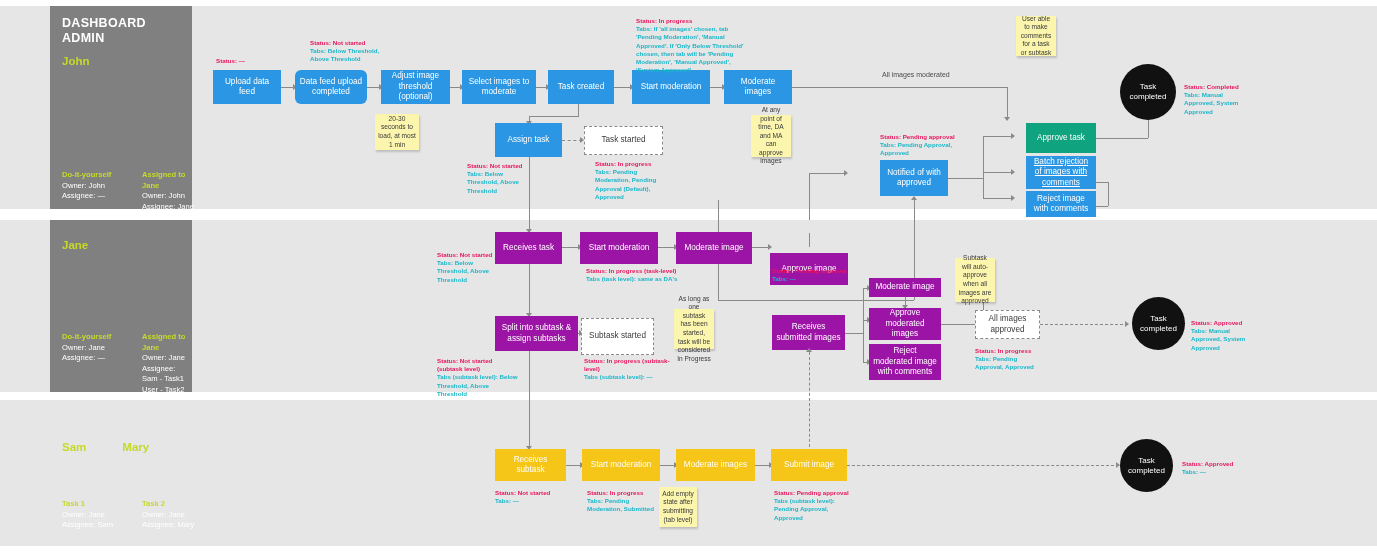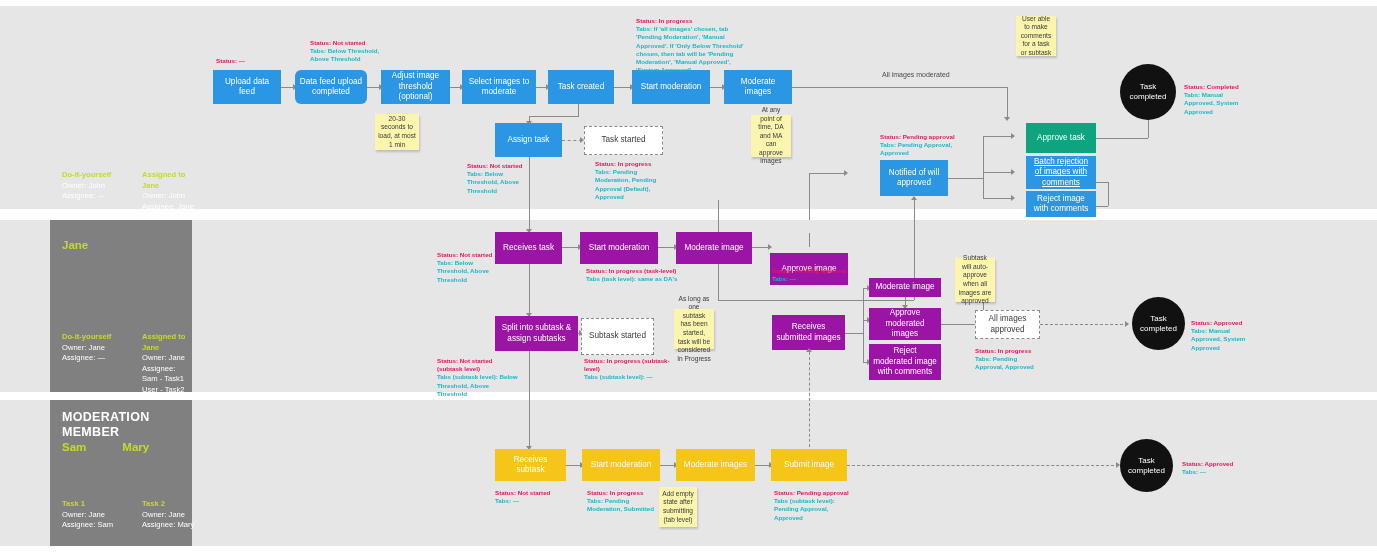--- a/index.html
+++ b/index.html
@@ -50,20 +50,27 @@
   .ar-r{border-top:3px solid transparent;border-bottom:3px solid transparent;border-left:4px solid #8a8a8a;}
   .ar-d{border-left:3px solid transparent;border-right:3px solid transparent;border-top:4px solid #8a8a8a;}
   .ar-u{border-left:3px solid transparent;border-right:3px solid transparent;border-bottom:4px solid #8a8a8a;}
 </style>
 </head>
 <body>
 
 <div id="canvas">
 
   <div class="lane" style="top:6px;height:203px;width:1377px;"></div>
+  <div class="lane-head" style="top:6px;left:50px;width:142px;height:203px;">
+    <div class="lane-title">
+      <span>DASHBOARD</span><br>
+      <span>ADMIN</span>
+    </div>
+    <div class="lane-person">John</div>
+  </div>
   <div class="lane-foot" style="top:170px;left:62px;">
     <div class="foot-col">
       <div class="h">Do-it-yourself</div>
       <div>Owner: John</div>
       <div>Assignee: —</div>
     </div>
     <div class="foot-col">
       <div class="h">Assigned to Jane</div>
       <div>Owner: John</div>
       <div>Assignee: Jane</div>
@@ -119,21 +126,21 @@
 
   <div class="node n-blue" style="left:213px;top:70px;width:68px;height:34px;">Upload data feed</div>
   <div class="node n-blue" style="left:295px;top:70px;width:72px;height:34px;border-radius:6px;">Data feed upload completed</div>
   <div class="node n-blue" style="left:381px;top:70px;width:69px;height:34px;">Adjust image threshold (optional)</div>
   <div class="node n-blue" style="left:462px;top:70px;width:74px;height:34px;">Select images to moderate</div>
   <div class="node n-blue" style="left:548px;top:70px;width:66px;height:34px;">Task created</div>
   <div class="node n-blue" style="left:632px;top:70px;width:78px;height:34px;">Start moderation</div>
   <div class="node n-blue" style="left:724px;top:70px;width:68px;height:34px;">Moderate images</div>
   <div class="node n-blue" style="left:495px;top:123px;width:67px;height:34px;">Assign task</div>
   <div class="node n-dash" style="left:584px;top:126px;width:79px;height:29px;">Task started</div>
-  <div class="node n-blue" style="left:880px;top:160px;width:68px;height:36px;">Notified of will approved</div>
+  <div class="node n-blue" style="left:880px;top:160px;width:68px;height:36px;">Notified of with approved</div>
   <div class="node n-green" style="left:1026px;top:123px;width:70px;height:30px;">Approve task</div>
   <div class="node n-blue" style="left:1026px;top:156px;width:70px;height:33px;text-decoration:underline;">Batch rejection of images with comments</div>
   <div class="node n-blue" style="left:1026px;top:191px;width:70px;height:26px;">Reject image with comments</div>
   <div class="node n-circle" style="left:1120px;top:64px;width:56px;height:56px;">Task completed</div>
 
   <div class="sticky" style="left:375px;top:114px;width:44px;height:36px;">20-30 seconds to load, at most 1 min</div>
   <div class="sticky" style="left:751px;top:115px;width:40px;height:42px;">At any point of time, DA and MA can approve images</div>
   <div class="sticky" style="left:1016px;top:16px;width:40px;height:40px;">User able to make comments for a task or subtask</div>
 
   <div class="ann" style="left:216px;top:57px;width:70px;">
@@ -264,25 +271,20 @@
   <div class="ann" style="left:975px;top:347px;width:68px;">
     <span class="s">Status: In progress</span>
     <span class="t">Tabs: Pending Approval, Approved</span>
   </div>
   <div class="ann" style="left:1191px;top:319px;width:62px;">
     <span class="s">Status: Approved</span>
     <span class="t">Tabs: Manual Approved, System Approved</span>
   </div>
 
   <div class="lane" style="top:400px;height:146px;width:1377px;"></div>
-  <div class="lane-head" style="top:400px;left:50px;width:142px;height:146px;">
-    <div class="lane-title">
-      <span>MODERATION MEMBER</span>
-    </div>
-  </div>
   <div class="lane-person-row" style="top:441px;left:62px;">
     <div class="p">Sam</div>
     <div class="p">Mary</div>
   </div>
   <div class="lane-foot" style="top:499px;left:62px;">
     <div class="foot-col">
       <div class="h">Task 1</div>
       <div>Owner: Jane</div>
       <div>Assignee: Sam</div>
     </div>

